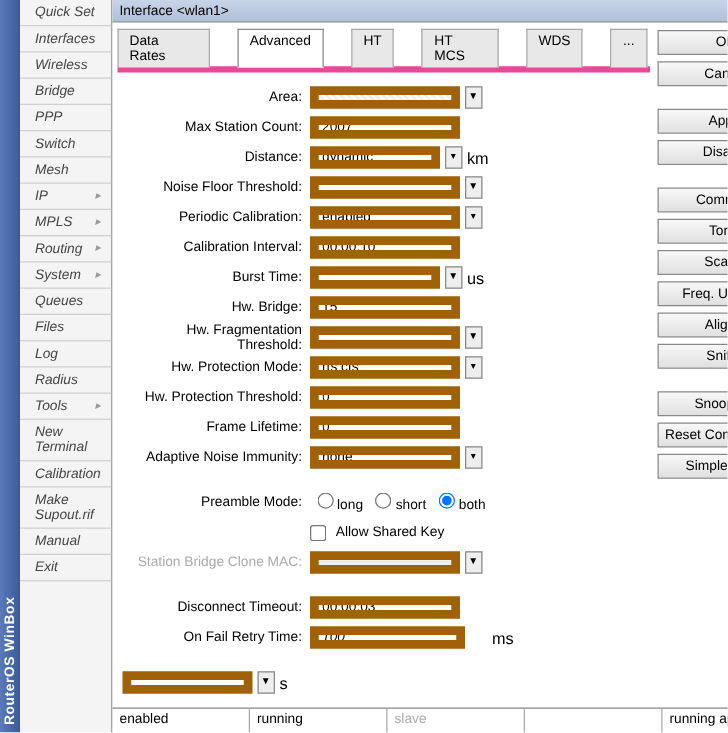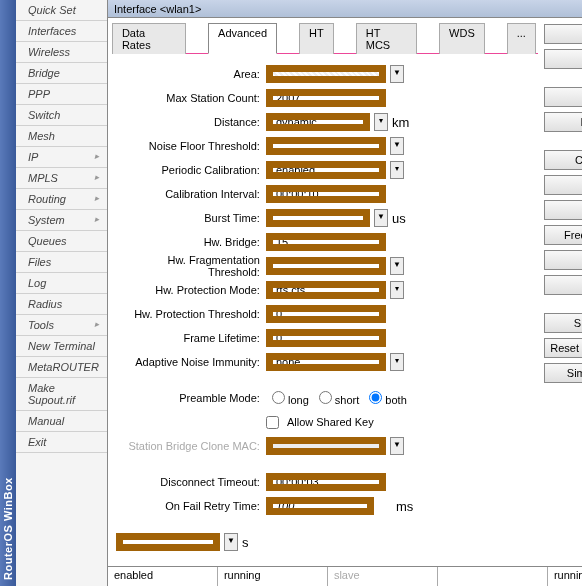--- a/index.html
+++ b/index.html
@@ -6,21 +6,21 @@
 body { width: 582px; height: 586px; display: flex; background: #fff; overflow: hidden; }
 .titlebar { width: 18px; background: linear-gradient(to right, #3a5a9a, #5a7aba); color: #fff; writing-mode: vertical-rl; transform: rotate(180deg); text-align: left; padding: 6px 2px; font-size: 11px; font-weight: bold; letter-spacing: 0.5px; }
 .sidebar { width: 112px; background: #f4f4f4; border-right: 1px solid #888; display: flex; flex-direction: column; }
 .sidebar-item { padding: 4px 8px 4px 12px; border-bottom: 1px solid #d0d0d0; cursor: pointer; display: flex; justify-content: space-between; color: #444; font-style: italic; }
 .sidebar-item .arrow { color: #999; font-size: 9px; }
 .main { flex: 1; display: flex; flex-direction: column; background: #fff; }
 .winhead { height: 18px; background: linear-gradient(to bottom, #c8d4e8, #b0c0d8); border-bottom: 1px solid #888; display: flex; align-items: center; padding: 0 4px; }
 .winhead-title { flex: 1; font-size: 11px; padding-left: 2px; }
 .content { flex: 1; display: flex; padding: 4px; gap: 6px; }
 .leftpane { flex: 1; display: flex; flex-direction: column; }
-.tabs { display: flex; border-bottom: 1px solid #ec4899; gap: 20px; }
+.tabs { display: flex; border-bottom: 5px solid #ec4899; gap: 20px; }
 .tab { padding: 3px 9px; border: 1px solid #aaa; border-bottom: none; background: #e8e8e8; margin-right: 2px; cursor: pointer; position: relative; top: 1px; }
 .tab.active { background: #fff; border-color: #888; border-bottom: 1px solid #fff; }
 .form { flex: 1; padding: 8px 4px 4px 4px; }
 .row { display: flex; align-items: center; height: 24px; }
 .rlabel { width: 150px; text-align: right; padding-right: 6px; color: #000; }
 .rlabel.dis { color: #aaa; }
 .field { flex: 1; display: flex; align-items: center; gap: 4px; }
 .txt { height: 18px; border: 7px solid #a16207; padding: 0 3px; width: 120px; font-size: 11px; }
 .txt.hatched { background: repeating-linear-gradient(45deg,#fff,#fff 2px,#f0f0f0 2px,#f0f0f0 4px); }
 .dropbtn { width: 14px; height: 18px; border: 1px solid #888; background: #eee; font-size: 8px; text-align: center; line-height: 14px; cursor: pointer; }
@@ -92,21 +92,21 @@
       <span>Radius</span>
     </div>
     <div class="sidebar-item">
       <span>Tools</span>
       <span class="arrow">▸</span>
     </div>
     <div class="sidebar-item">
       <span>New Terminal</span>
     </div>
     <div class="sidebar-item">
-      <span>MetaROUTER</span>
+      <span>Calibration</span>
     </div>
     <div class="sidebar-item">
       <span>Make Supout.rif</span>
     </div>
     <div class="sidebar-item">
       <span>Manual</span>
     </div>
     <div class="sidebar-item">
       <span>Exit</span>
     </div>
@@ -262,21 +262,21 @@
         <div class="row">
             <div class="rlabel">Disconnect Timeout:</div>
             <div class="field">
               <input class="txt" value="00:00:03" style="">
             </div>
           </div>
 
         <div class="row">
             <div class="rlabel">On Fail Retry Time:</div>
             <div class="field">
-              <input class="txt" style="width: 108px; font-style: italic;" value="100">
+              <input class="txt" style="width: 124px; font-style: italic;" value="100">
               <span class="unit" style="margin-left:18px">ms</span>
             </div>
           </div>
 
         <div class="gap"></div>
 
         <div class="row">
             <div class="field">
               <input class="txt" style="width: 104px;" value="">
               <span class="dropbtn">▼</span>

